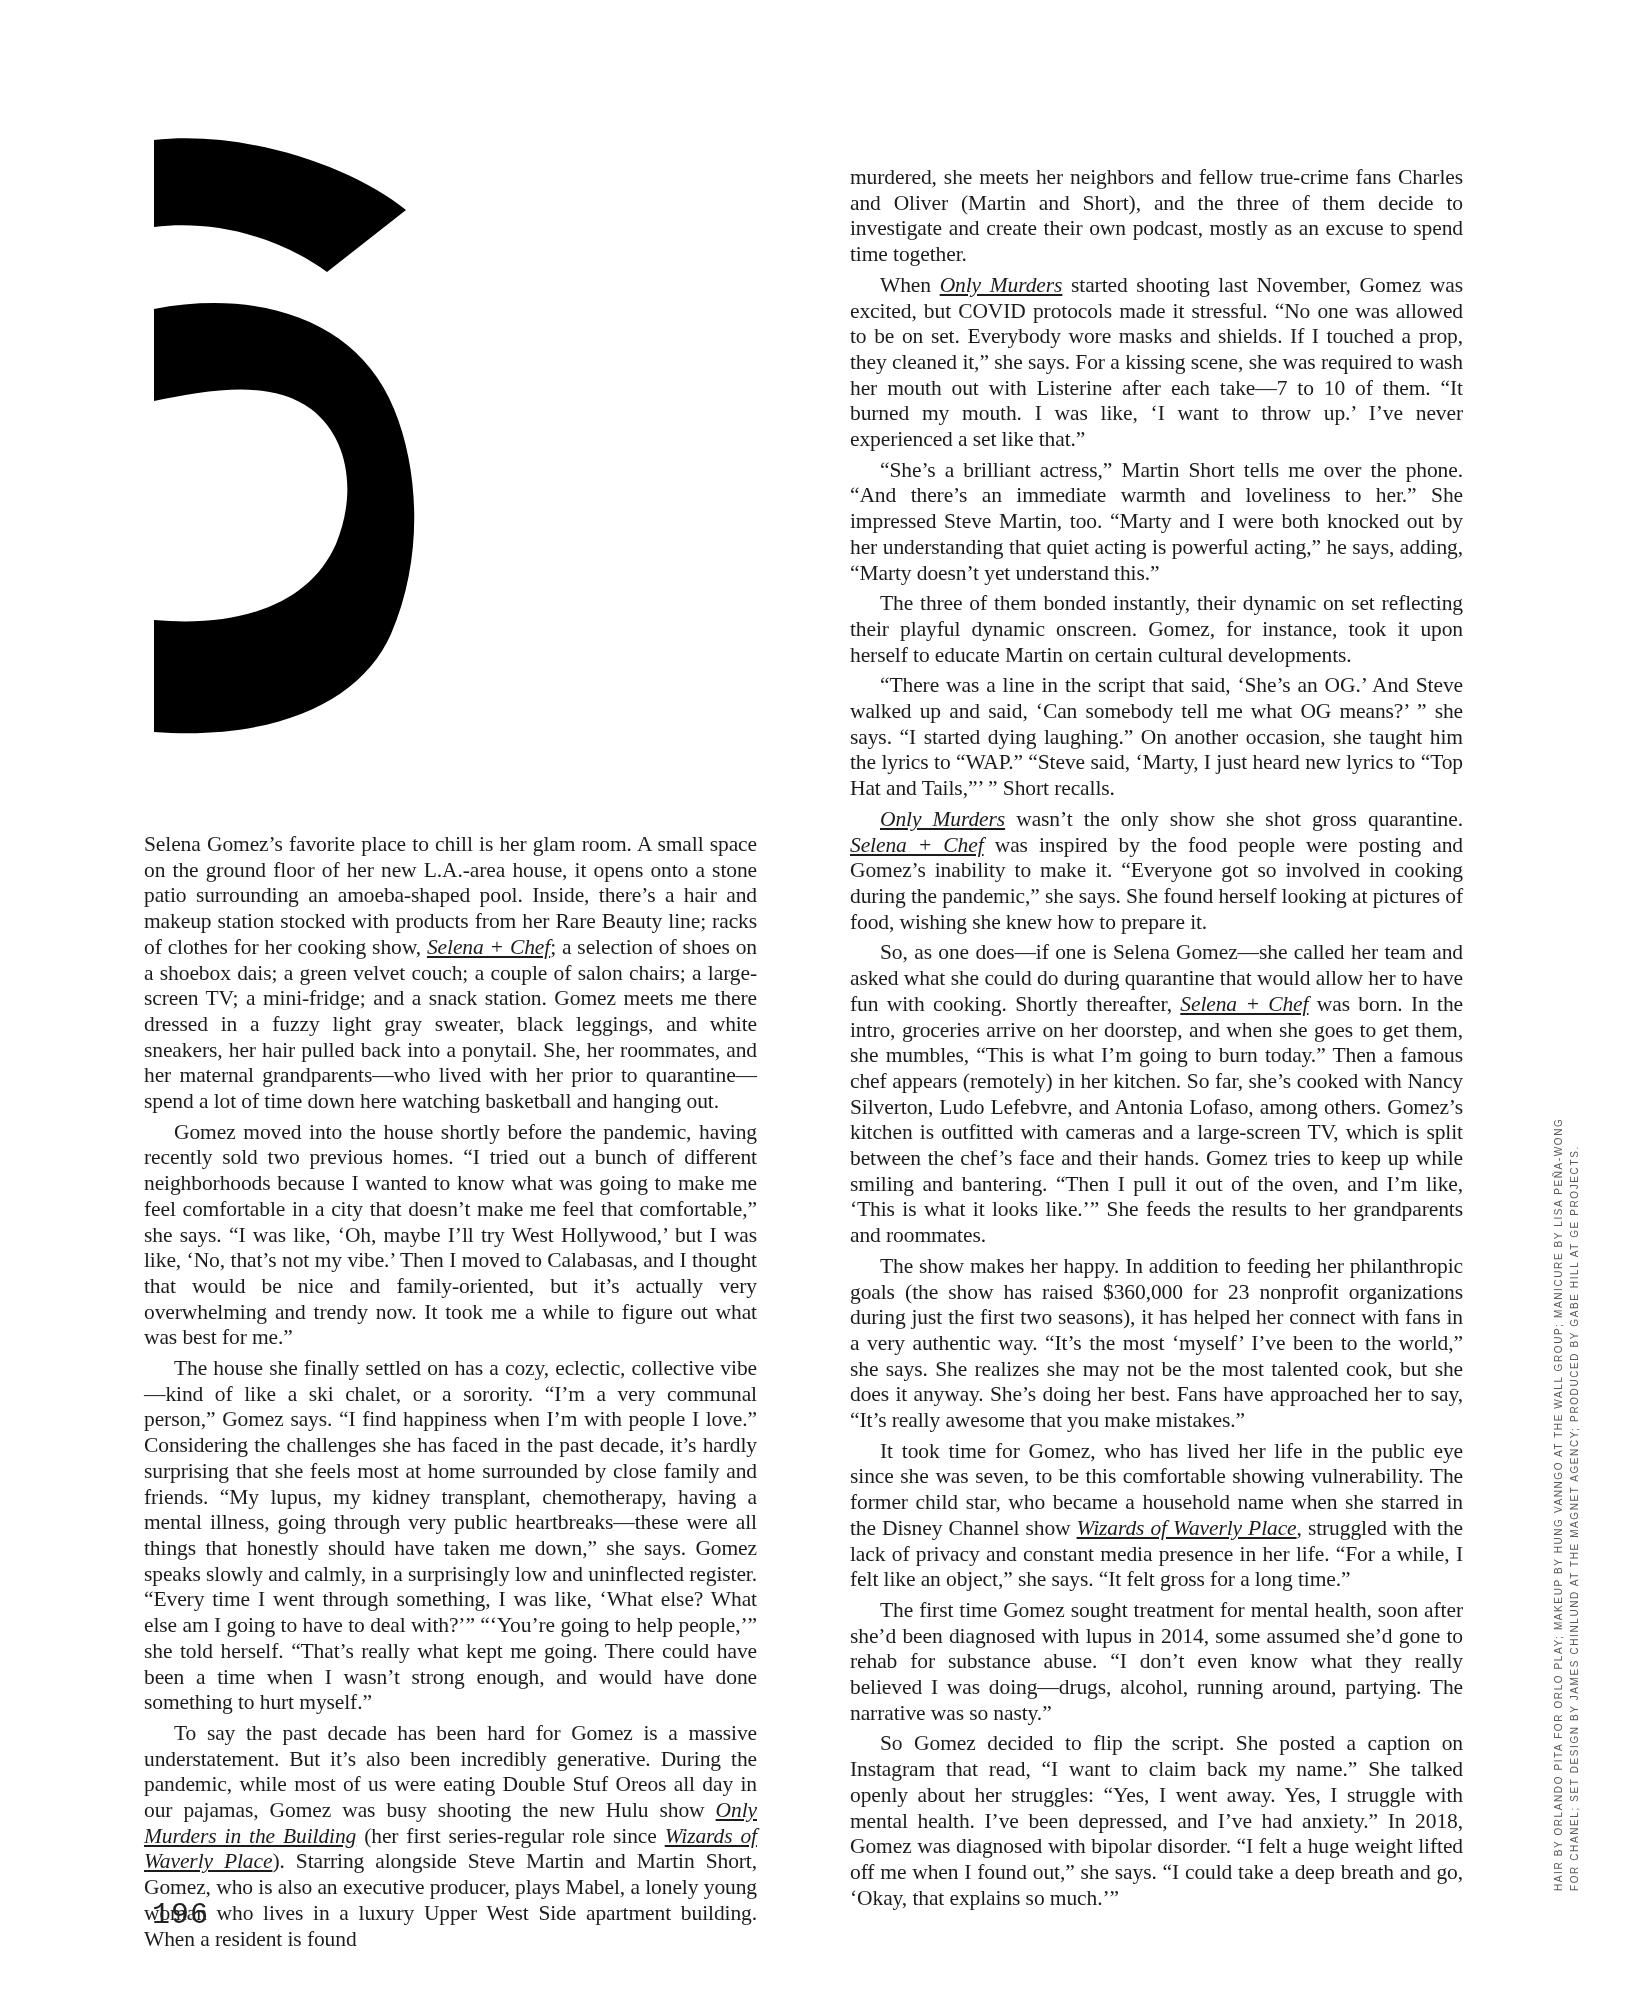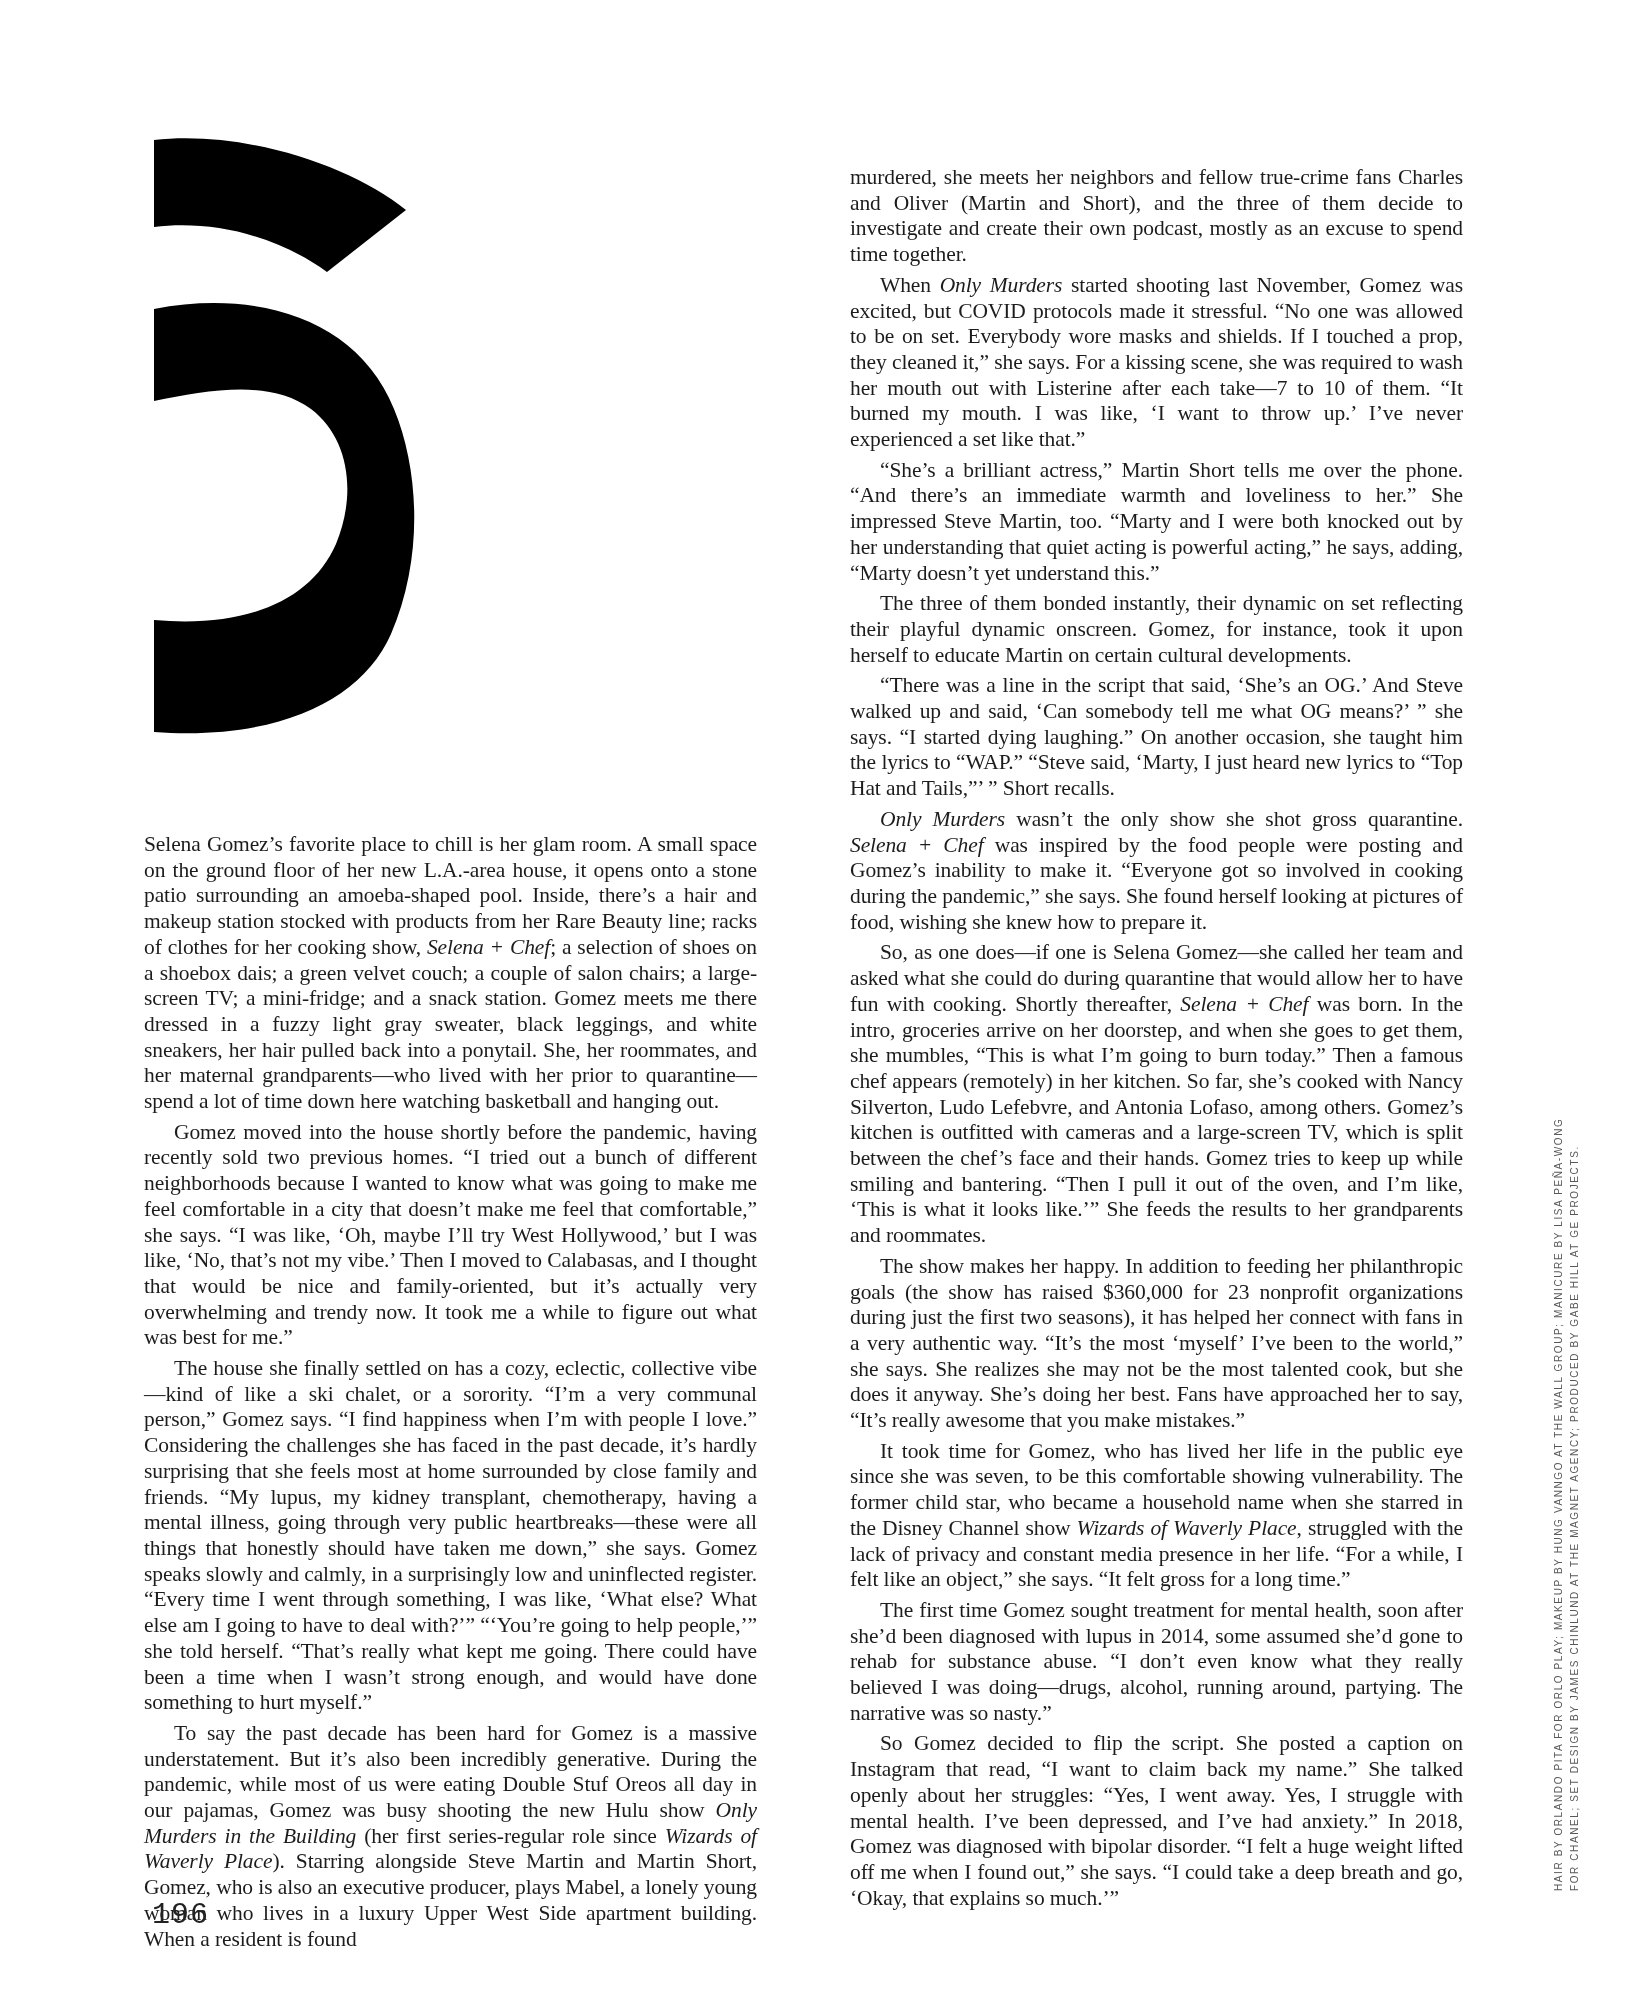--- a/index.html
+++ b/index.html
@@ -18,21 +18,21 @@
   .col{
     position:absolute;width:623px;
     font-size:21.5px;line-height:25.7px;color:#1c1c1c;
     text-align:justify;letter-spacing:-0.1px;
     hyphens:auto;-webkit-hyphens:auto;
   }
   .col-left{left:139px;top:827px;}
   .col-right{left:845px;top:160px;}
   .para{margin:5px;padding:0;}
   .para.indent{text-indent:30px;}
-  .para i{font-style:italic;}
+  .para i{font-style:italic;text-decoration:underline;}
 
   
   .folio{
     position:absolute;left:152px;top:1898px;
     font-family:Liberation Mono, monospace;
     font-weight:300;font-size:30px;letter-spacing:1px;color:#222222;
   }
 
   
   .credits{

